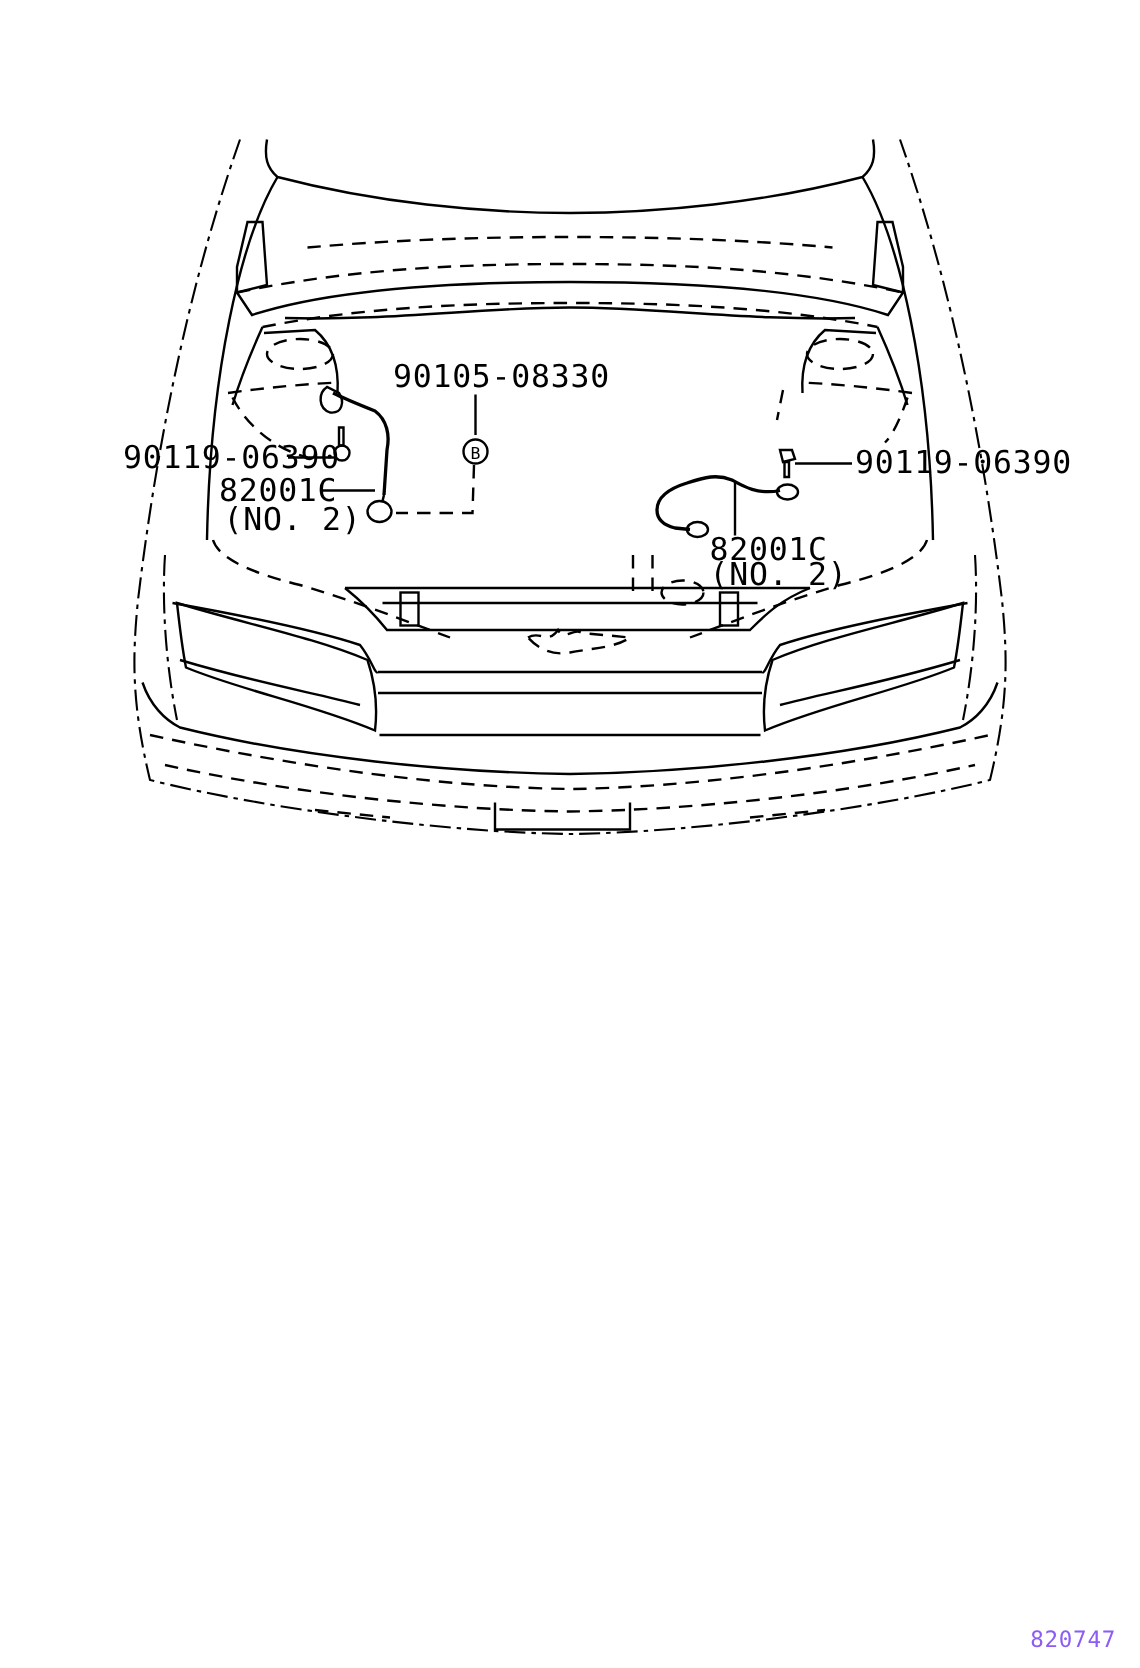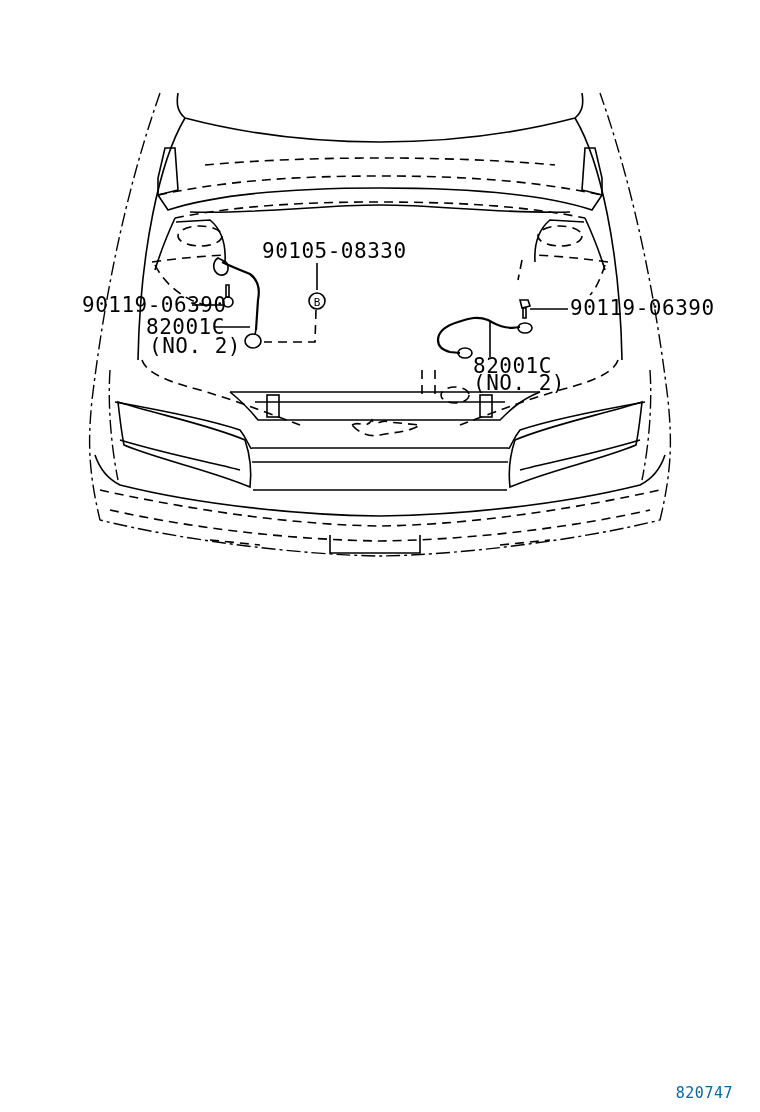--- a/index.html
+++ b/index.html
@@ -3,21 +3,21 @@
 <meta charset="utf-8">
 <style>
   html, body { margin: 0; padding: 0; background: #ffffff; }
   body { width: 760px; height: 1112px; position: relative; overflow: hidden; font-family: "DejaVu Sans Mono", "Liberation Mono", monospace; }
   #diagram { position: absolute; left: 0; top: 0; width: 760px; height: 1112px; }
   .ln { fill: none; stroke: #000; stroke-width: 1.6; }
   .dash { fill: none; stroke: #000; stroke-width: 1.6; stroke-dasharray: 9 6; }
   .dashdot { fill: none; stroke: #000; stroke-width: 1.4; stroke-dasharray: 14 4 3 4; }
   .thick { fill: none; stroke: #000; stroke-width: 2.2; }
   .label { position: absolute; font-size: 21px; color: #000; letter-spacing: 0.5px; white-space: nowrap; line-height: 17px; }
-  .ref { position: absolute; right: 27px; bottom: 10px; font-size: 15px; color: #0369a1; letter-spacing: 0.5px; }
+  .ref { position: absolute; right: 16px; bottom: 10px; font-size: 15px; color: #8b5cf6; letter-spacing: 0.5px; }
 </style>
 </head>
 <body>
 
 <svg id="diagram" viewBox="0 0 760 1112" xmlns="http://www.w3.org/2000/svg">
 
   <g>
     <path class="dashdot" d="M160 93 C140 150 110 250 92 400 C88 440 88 470 100 520 C180 540 300 555 380 556 C460 555 580 540 660 520 C672 470 672 440 668 400 C650 250 620 150 600 93"></path>
     <path class="ln" d="M178 93 C176 105 178 112 185 118 C250 135 320 142 380 142 C440 142 510 135 575 118 C582 112 584 105 582 93"></path>
     <path class="ln" d="M185 118 C160 160 140 250 138 360"></path>

